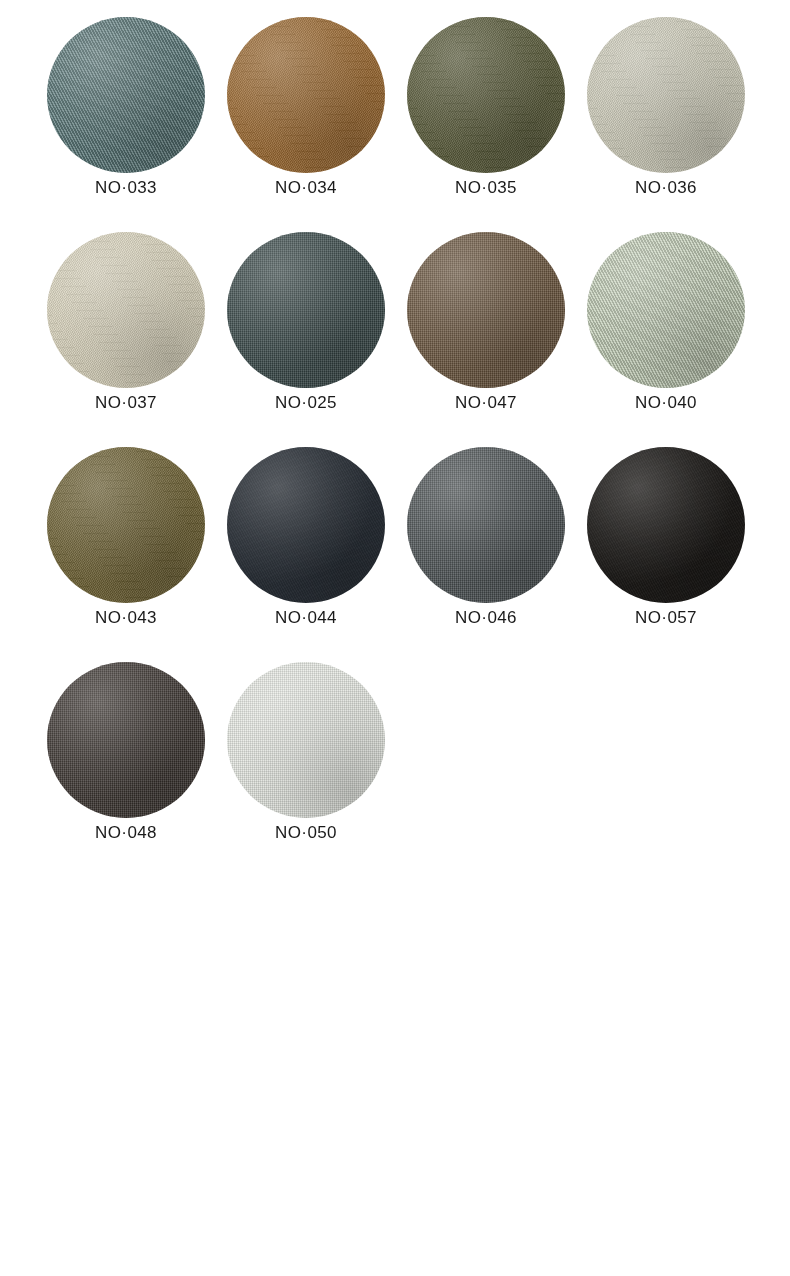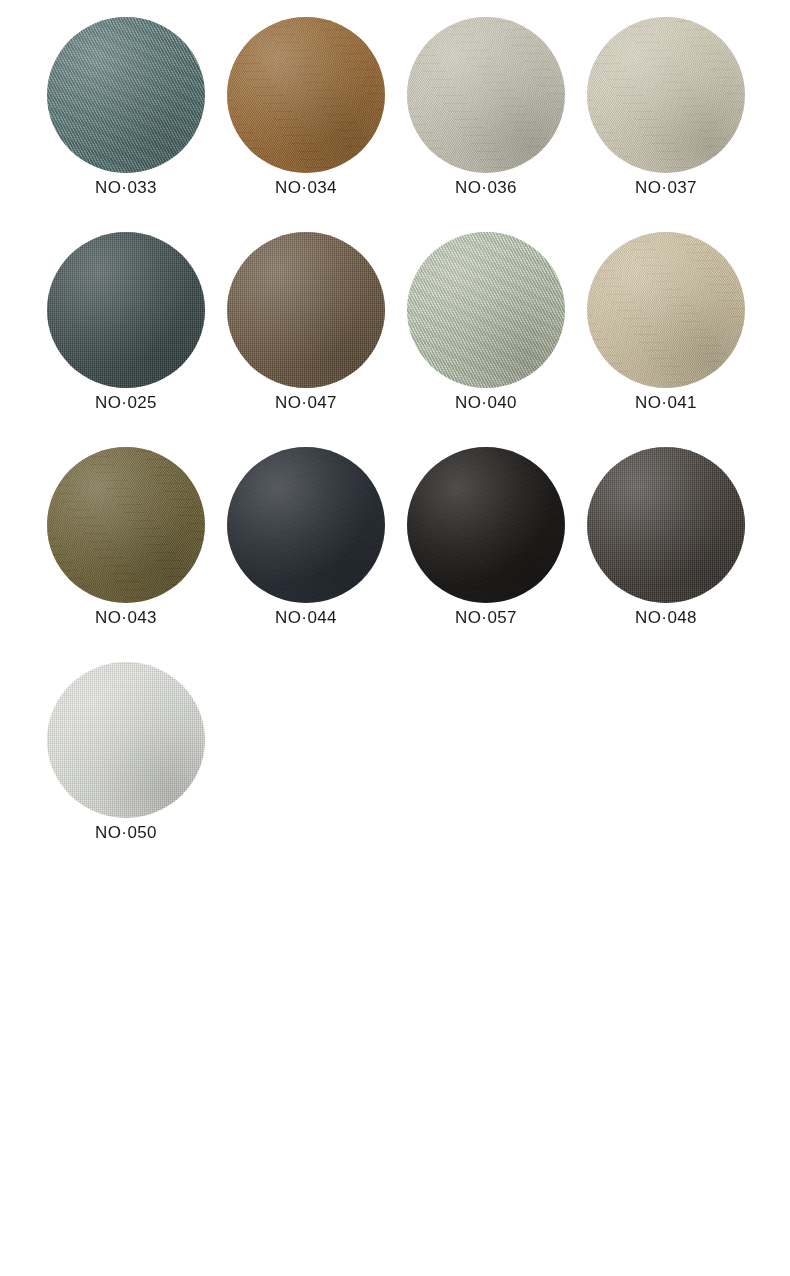--- a/index.html
+++ b/index.html
@@ -177,20 +177,26 @@
         <div class="swatch-label">NO·033</div>
       </div>
       <div class="swatch-cell tex-fine">
         <div class="swatch-disc-wrap">
           <div class="swatch-disc" title="NO·034" style="background-color: rgb(154, 106, 51);"></div>
         </div>
         <div class="swatch-label">NO·034</div>
       </div>
       <div class="swatch-cell tex-fine">
         <div class="swatch-disc-wrap">
+          <div class="swatch-disc" title="NO·035" style="background-color: rgb(90, 92, 60);"></div>
+        </div>
+        <div class="swatch-label">NO·035</div>
+      </div>
+      <div class="swatch-cell tex-fine">
+        <div class="swatch-disc-wrap">
           <div class="swatch-disc" title="NO·036" style="background-color: rgb(203, 201, 184);"></div>
         </div>
         <div class="swatch-label">NO·036</div>
       </div>
       <div class="swatch-cell tex-fine">
         <div class="swatch-disc-wrap">
           <div class="swatch-disc" title="NO·037" style="background-color: rgb(214, 208, 186);"></div>
         </div>
         <div class="swatch-label">NO·037</div>
       </div>
@@ -207,35 +213,35 @@
         <div class="swatch-label">NO·047</div>
       </div>
       <div class="swatch-cell tex-twill">
         <div class="swatch-disc-wrap">
           <div class="swatch-disc" title="NO·040" style="background-color: rgb(195, 206, 184);"></div>
         </div>
         <div class="swatch-label">NO·040</div>
       </div>
       <div class="swatch-cell tex-fine">
         <div class="swatch-disc-wrap">
-          <div class="swatch-disc" title="NO·041" style="background-color: rgb(211, 198, 166);"></div>
-        </div>
-        <div class="swatch-label">NO·041</div>
-      </div>
-      <div class="swatch-cell tex-fine">
-        <div class="swatch-disc-wrap">
           <div class="swatch-disc" title="NO·043" style="background-color: rgb(110, 98, 54);"></div>
         </div>
         <div class="swatch-label">NO·043</div>
       </div>
       <div class="swatch-cell tex-smooth">
         <div class="swatch-disc-wrap">
           <div class="swatch-disc" title="NO·044" style="background-color: rgb(38, 44, 51);"></div>
         </div>
         <div class="swatch-label">NO·044</div>
+      </div>
+      <div class="swatch-cell tex-canvas">
+        <div class="swatch-disc-wrap">
+          <div class="swatch-disc" title="NO·046" style="background-color: rgb(77, 83, 85);"></div>
+        </div>
+        <div class="swatch-label">NO·046</div>
       </div>
       <div class="swatch-cell tex-smooth">
         <div class="swatch-disc-wrap">
           <div class="swatch-disc" title="NO·047" style="background-color: rgb(27, 25, 23);"></div>
         </div>
         <div class="swatch-label">NO·057</div>
       </div>
       <div class="swatch-cell tex-canvas">
         <div class="swatch-disc-wrap">
           <div class="swatch-disc" title="NO·048" style="background-color: rgb(62, 55, 51);"></div>

